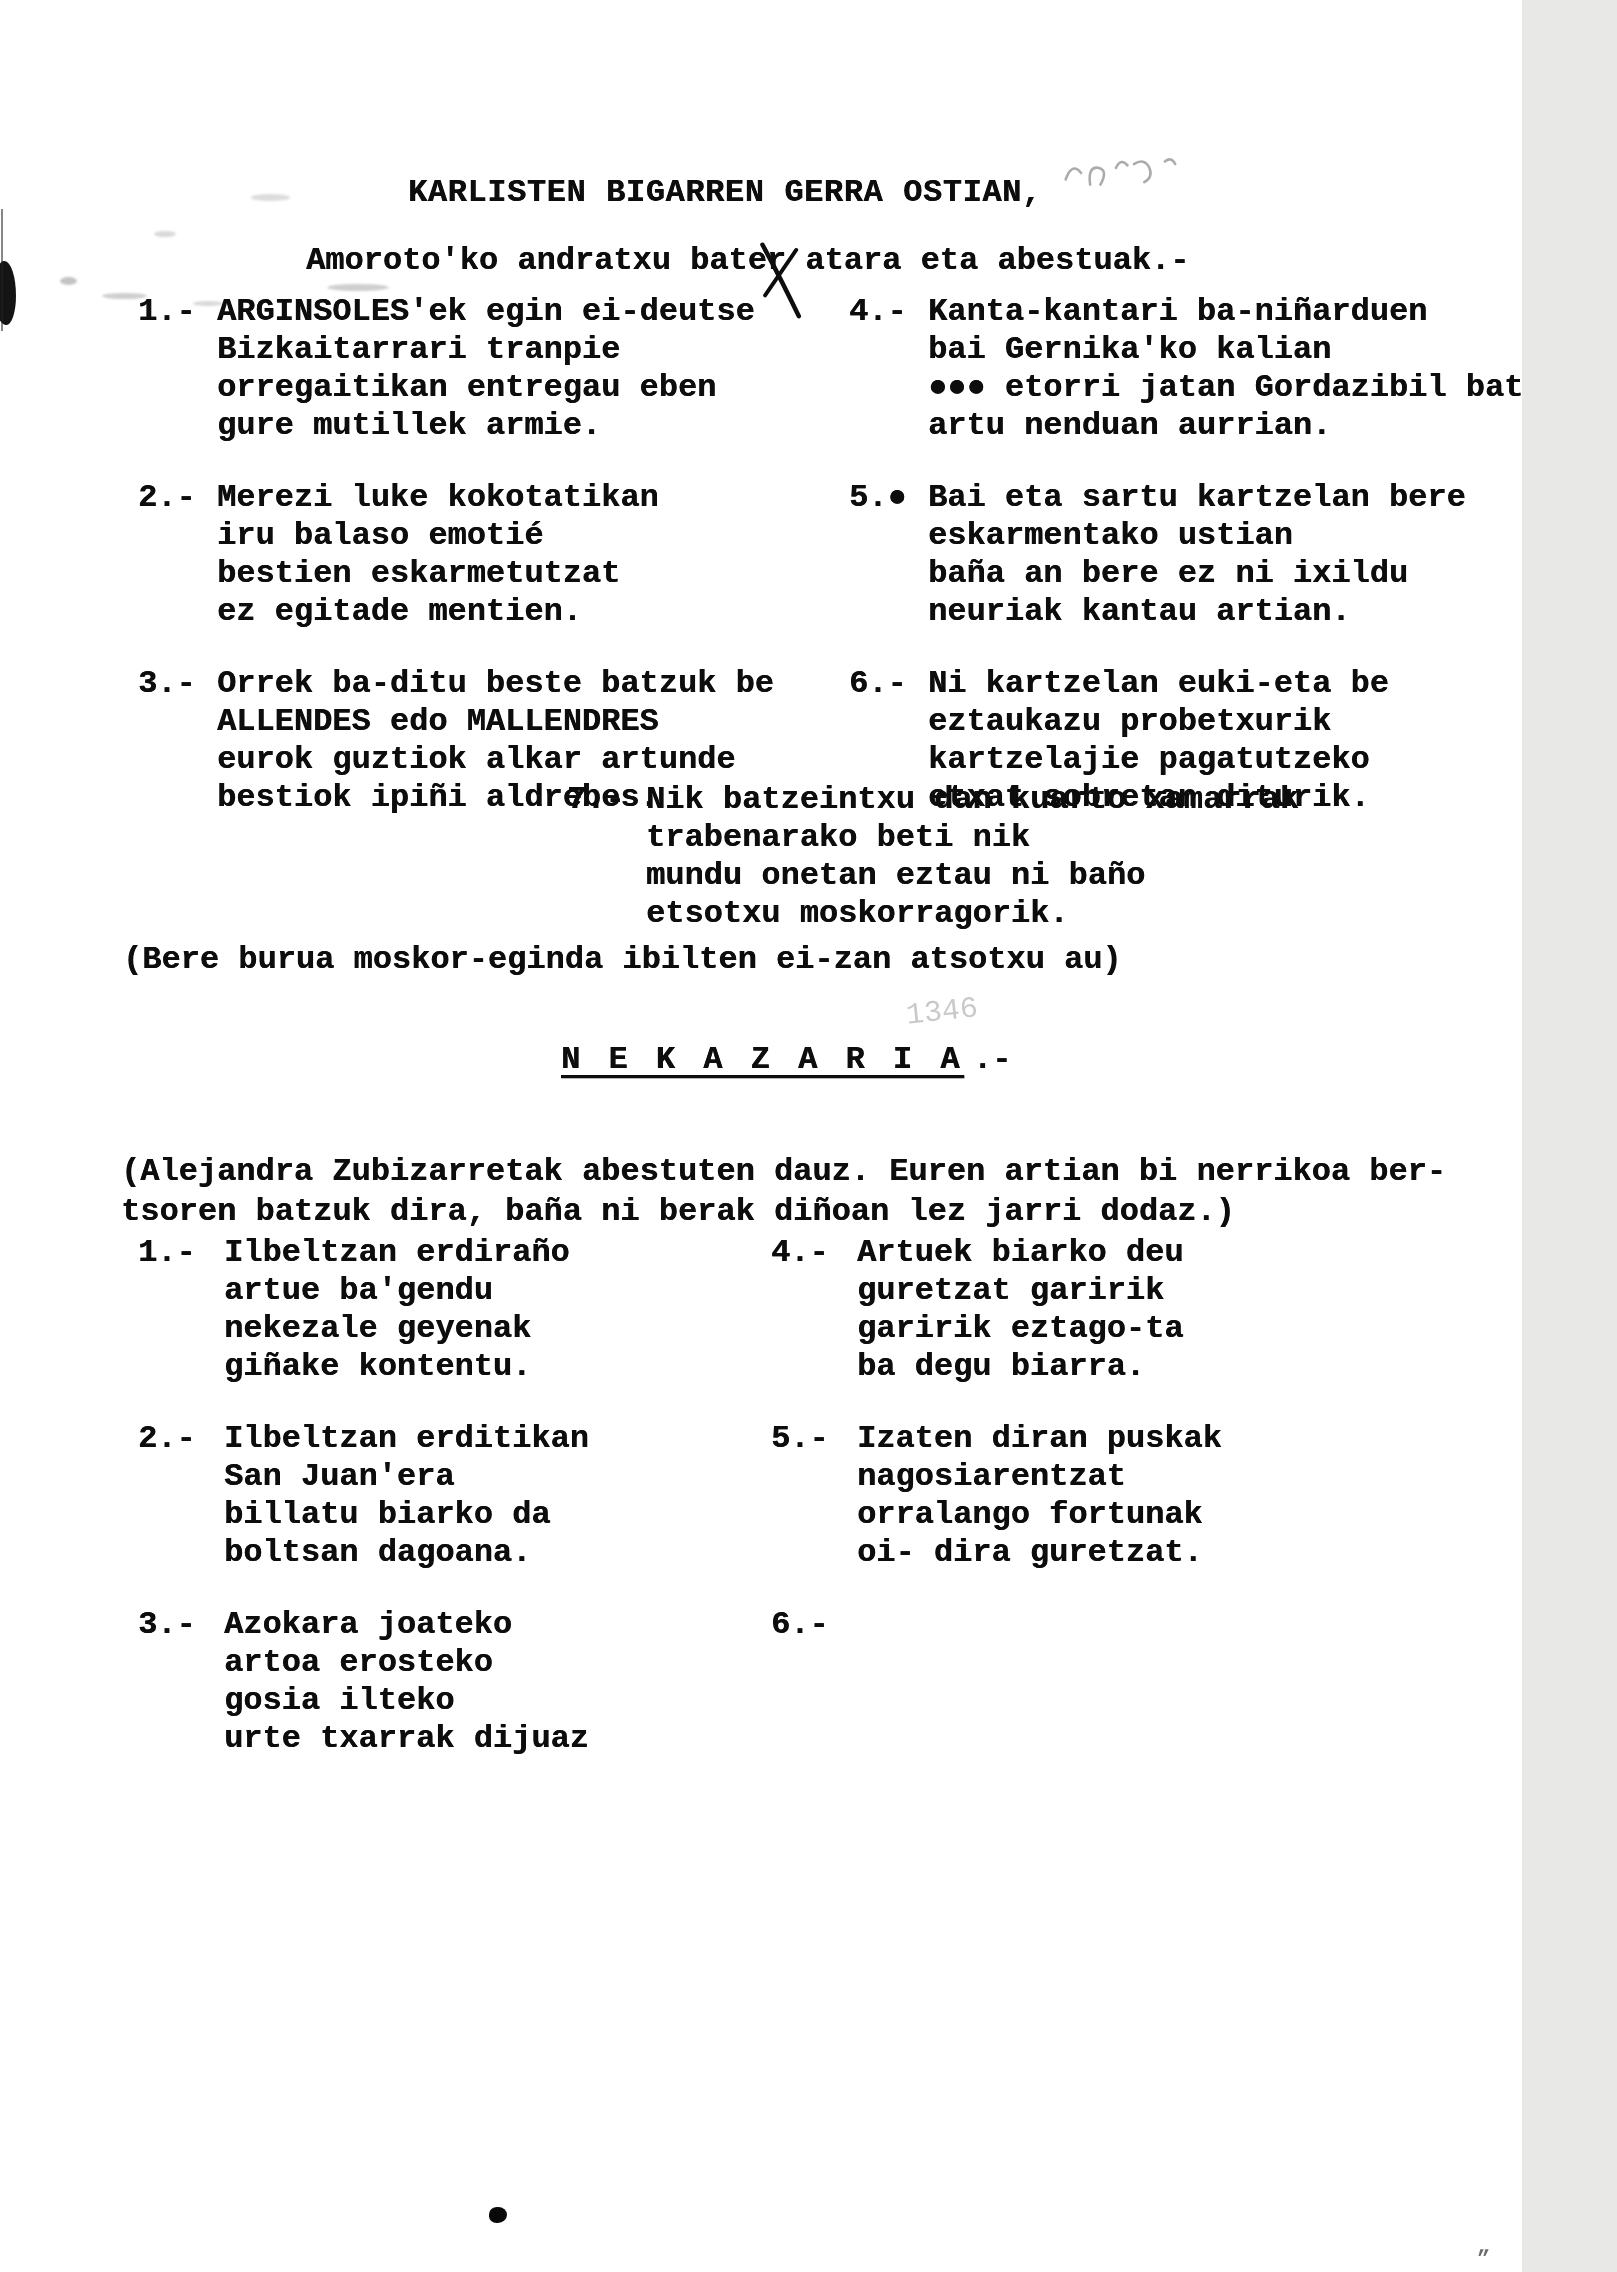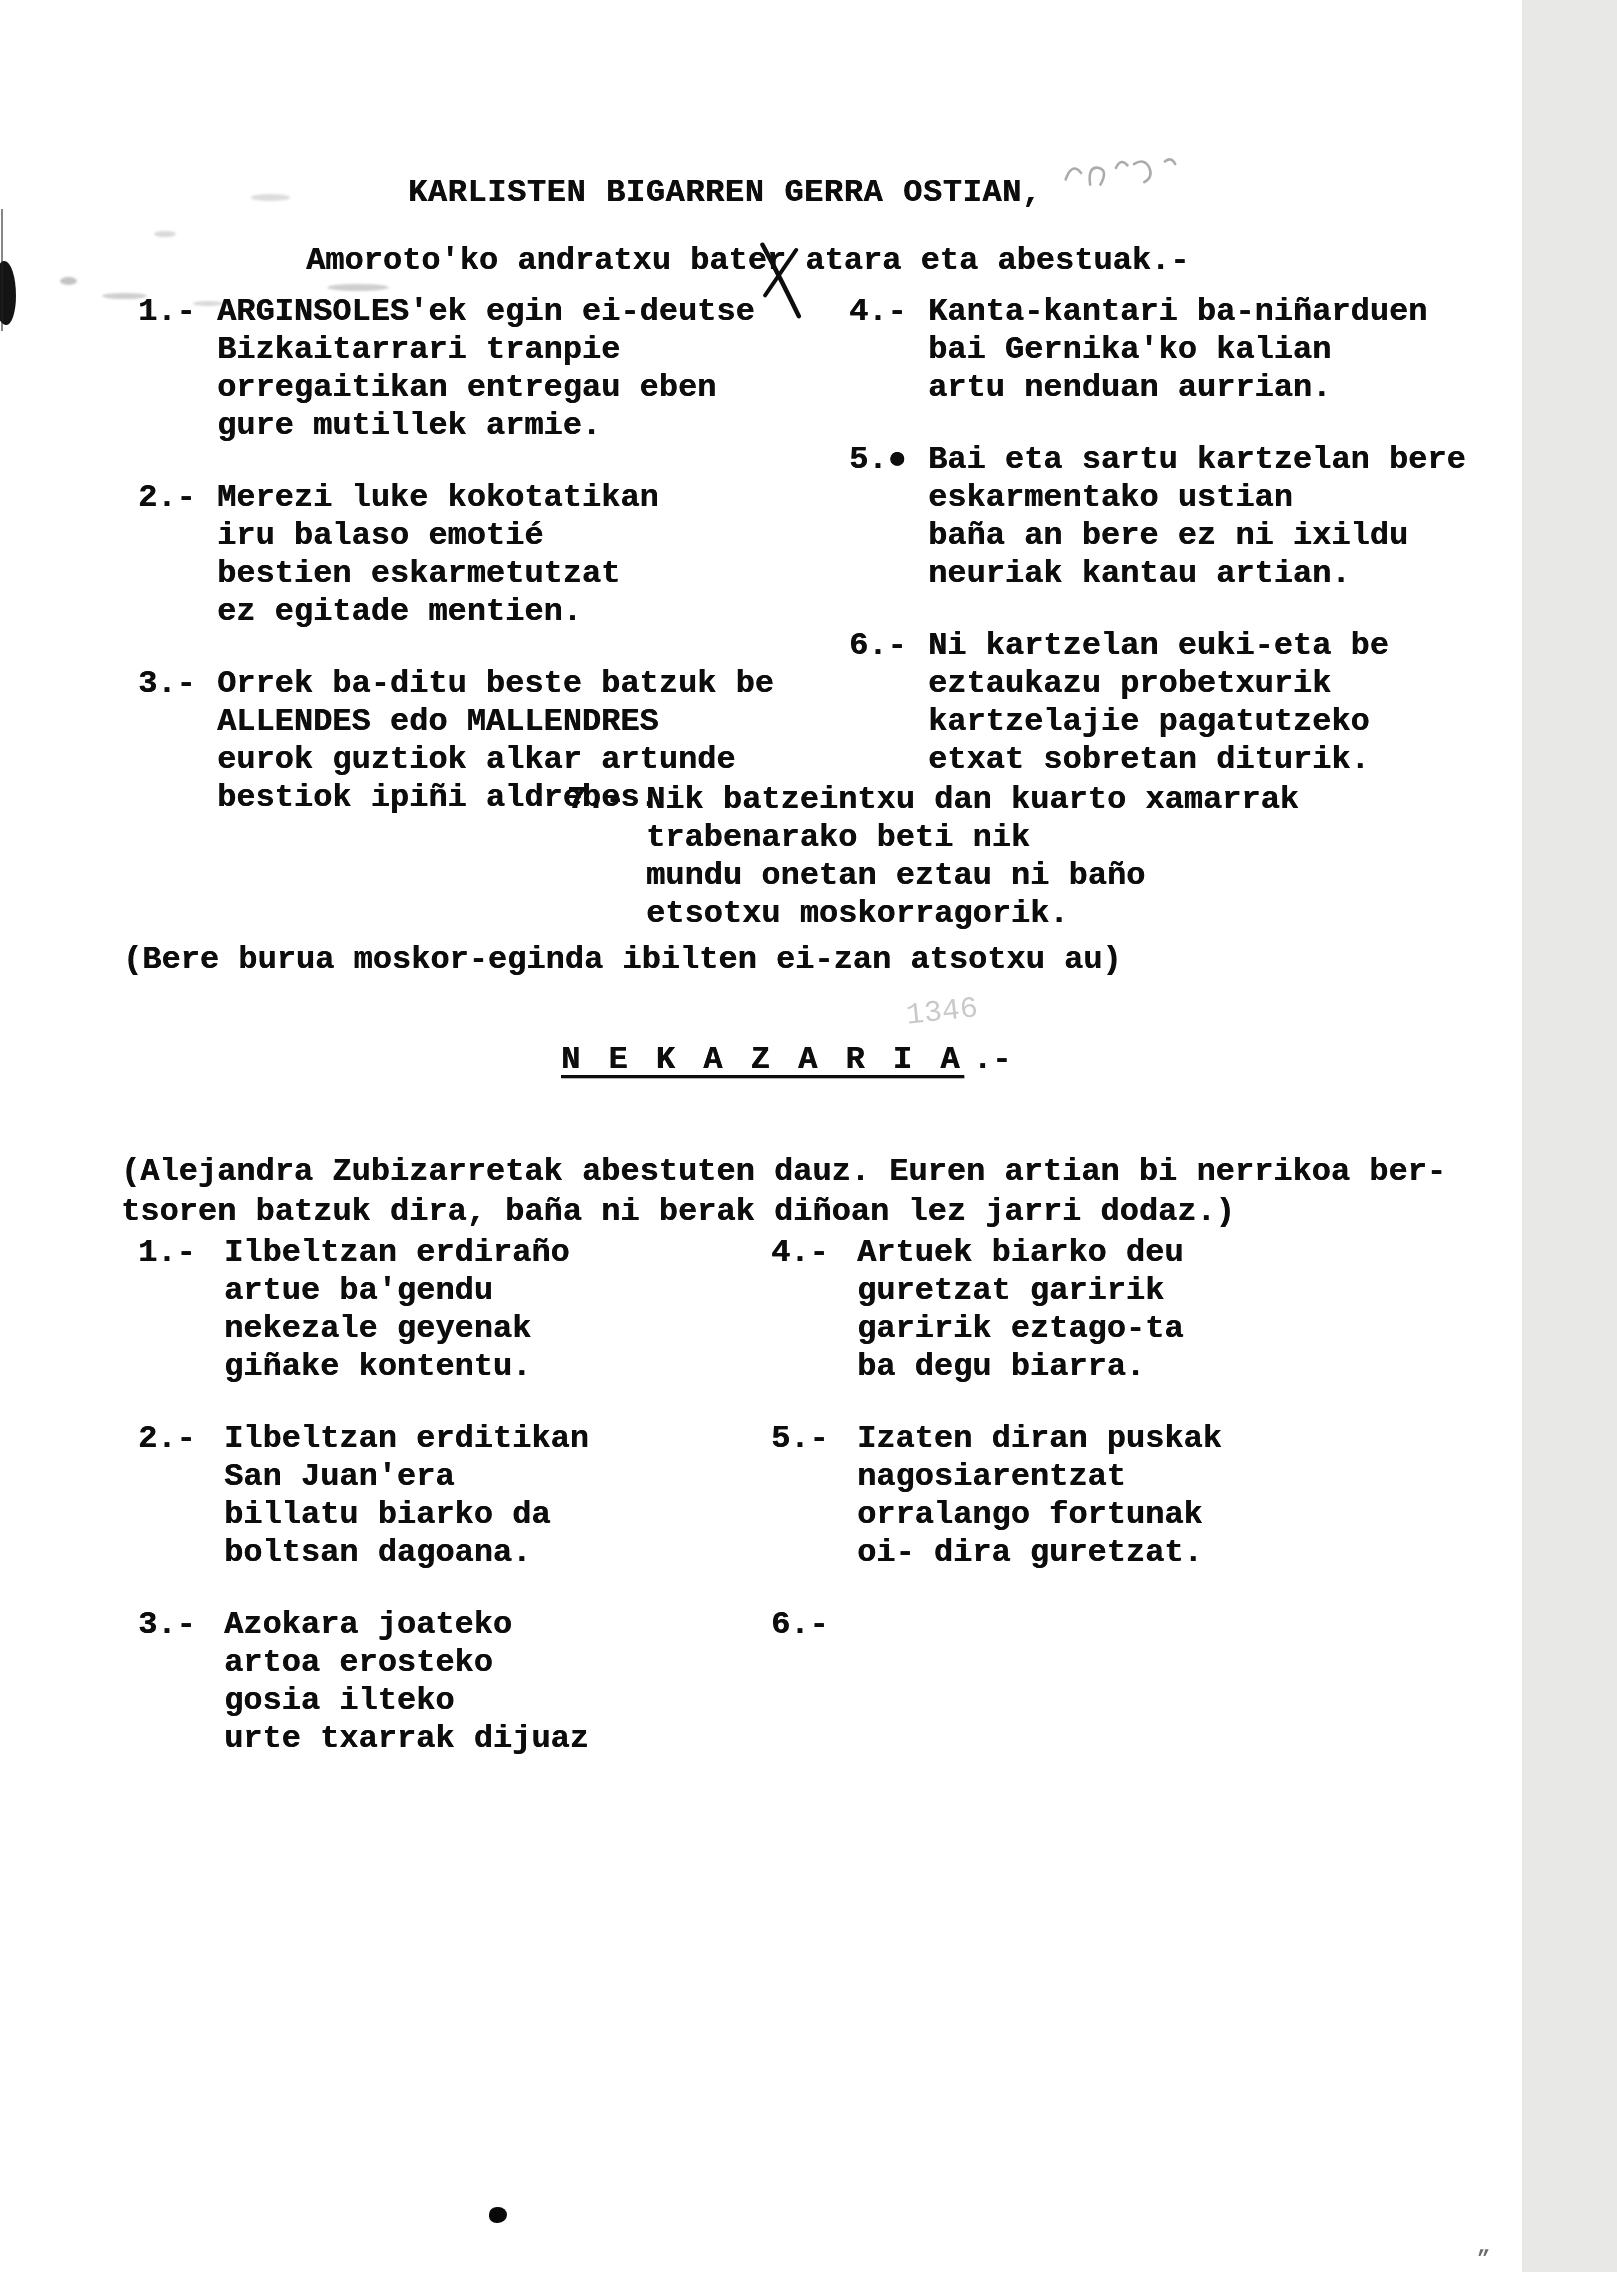--- a/index.html
+++ b/index.html
@@ -98,20 +98,21 @@
           <div class="line">bestiok ipiñi aldrebes.</div>
         </div>
       </div>
     </div>
   <div class="col" style="left:849px;top:293px;width:765px;">
       <div class="stanza">
         <div class="num">4.-</div>
         <div class="lines">
           <div class="line">Kanta-kantari ba-niñarduen</div>
           <div class="line">bai Gernika'ko kalian</div>
+          <div class="line">●●● etorri jatan Gordazibil bat</div>
           <div class="line">artu nenduan aurrian.</div>
         </div>
       </div>
       <div class="stanza">
         <div class="num">5.●</div>
         <div class="lines">
           <div class="line">Bai eta sartu kartzelan bere</div>
           <div class="line">eskarmentako ustian</div>
           <div class="line">baña an bere ez ni ixildu</div>
           <div class="line">neuriak kantau artian.</div>

